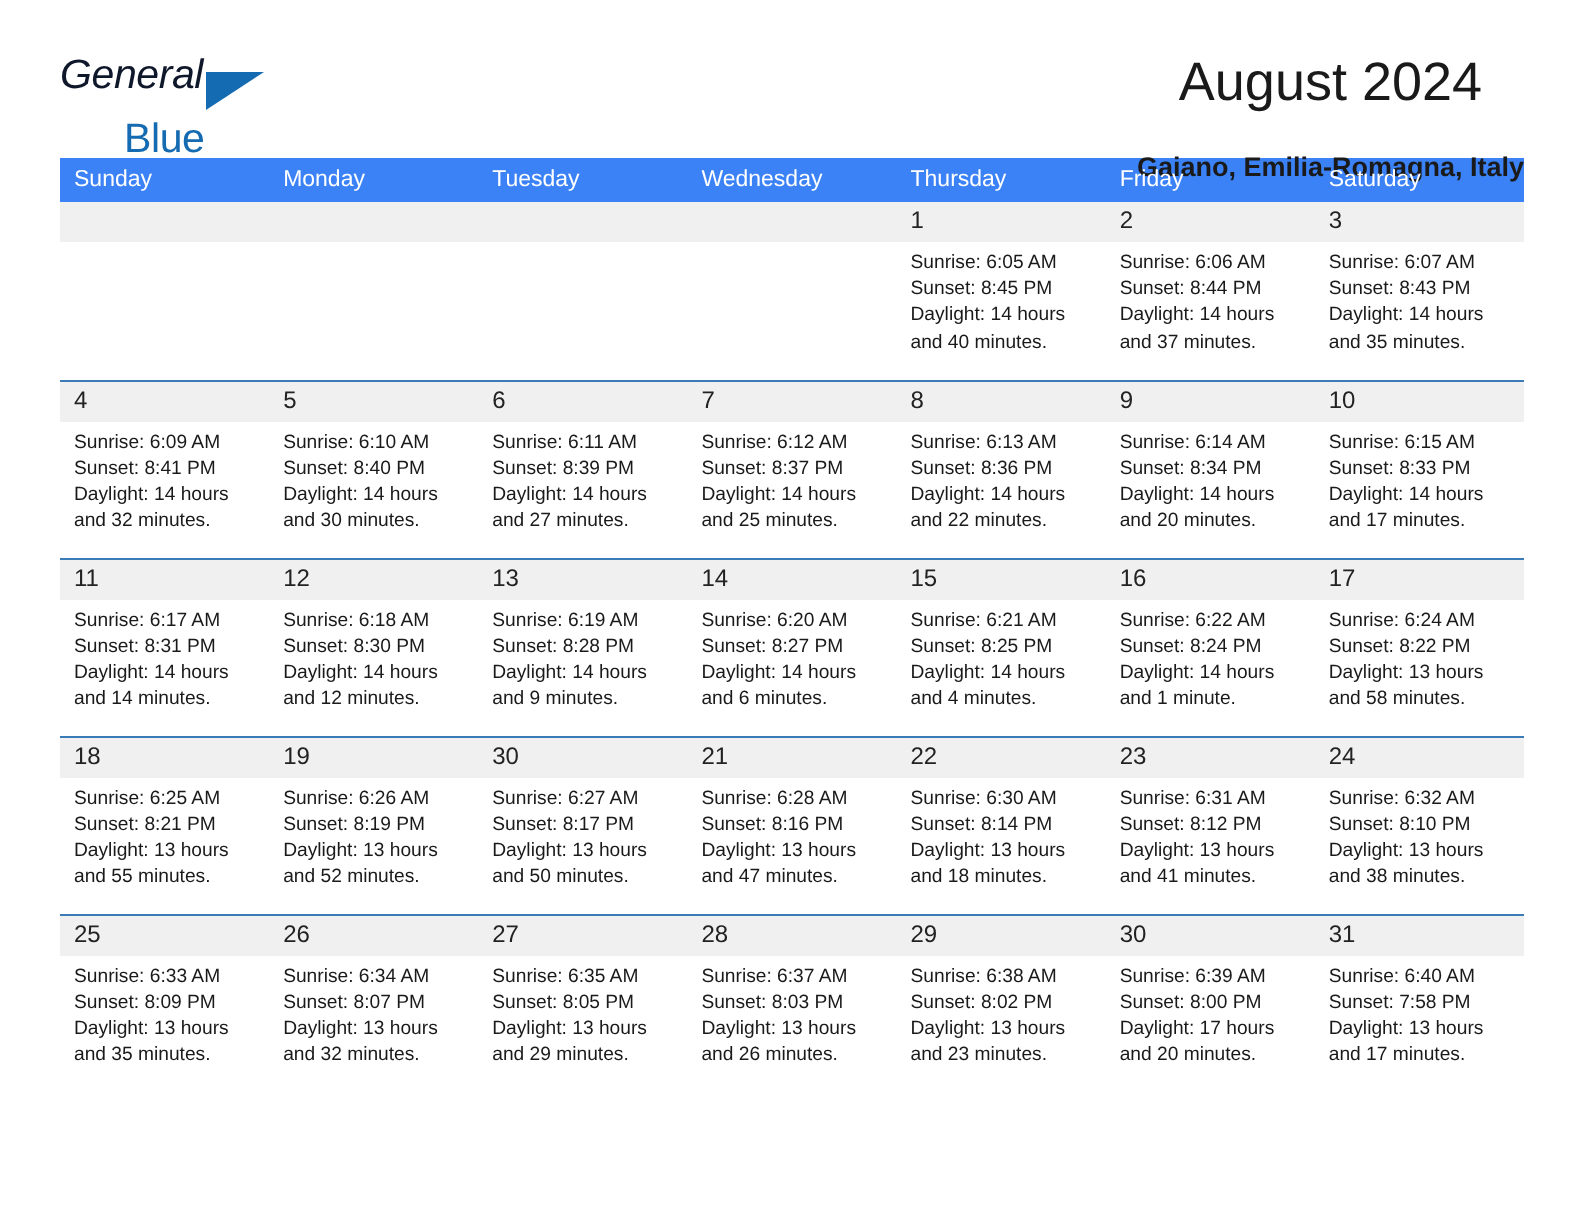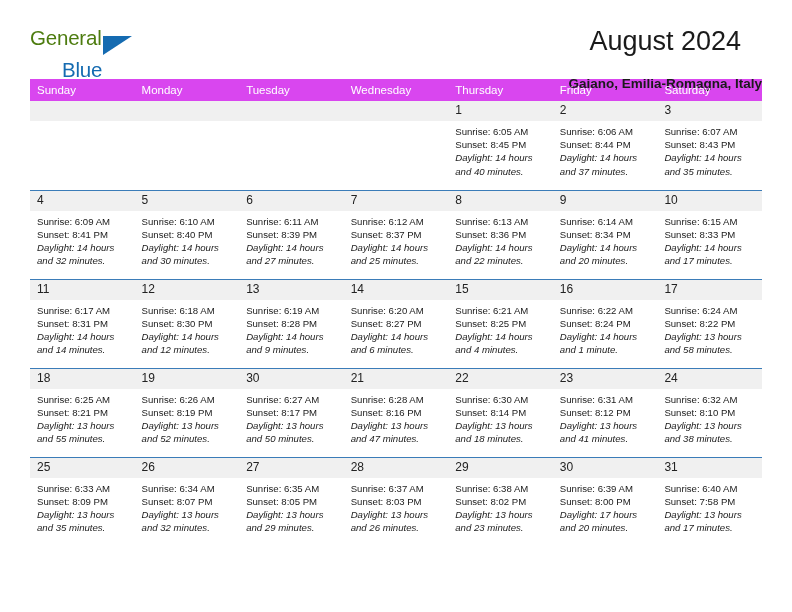--- a/index.html
+++ b/index.html
@@ -32,26 +32,27 @@
     box-sizing: border-box;
   }
   .logo {
     position: relative;
     width: 120px;
     height: 50px;
     flex: 0 0 auto;
   }
   .logo-general {
     font-size: 20.5px;
-    color: #4d7c0f;
+    color: #0f172a;
     letter-spacing: -0.2px;
     line-height: 1;
     position: absolute;
     top: 1px;
     left: 0;
+    font-style: italic;
   }
   .logo-blue {
     font-size: 20.5px;
     color: #156bb1;
     letter-spacing: -0.2px;
     line-height: 1;
     position: absolute;
     top: 33px;
     left: 32px;
   }
@@ -84,21 +85,21 @@
   }
 
   
   .calendar {
     margin-top: 9px;
     width: 732px;
     border-collapse: collapse;
     table-layout: fixed;
   }
   .calendar th {
-    background: #d946ef;
+    background: #3b82f6;
     color: #ffffff;
     font-size: 11.5px;
     font-weight: normal;
     text-align: left;
     padding: 5px 0 5px 7px;
     height: 21px;
     box-sizing: border-box;
   }
   .calendar td {
     vertical-align: top;
@@ -133,21 +134,20 @@
     padding: 4px 6px 0 7px;
     font-size: 9.6px;
     line-height: 13.2px;
     color: #1a1a1a;
   }
   .info div {
     white-space: nowrap;
   }
   .info .daylight {
     white-space: normal;
-    font-style: italic;
   }
 </style>
 </head>
 <body>
 
 <div class="page">
 
   <div class="topbar">
 
     <div class="logo">

